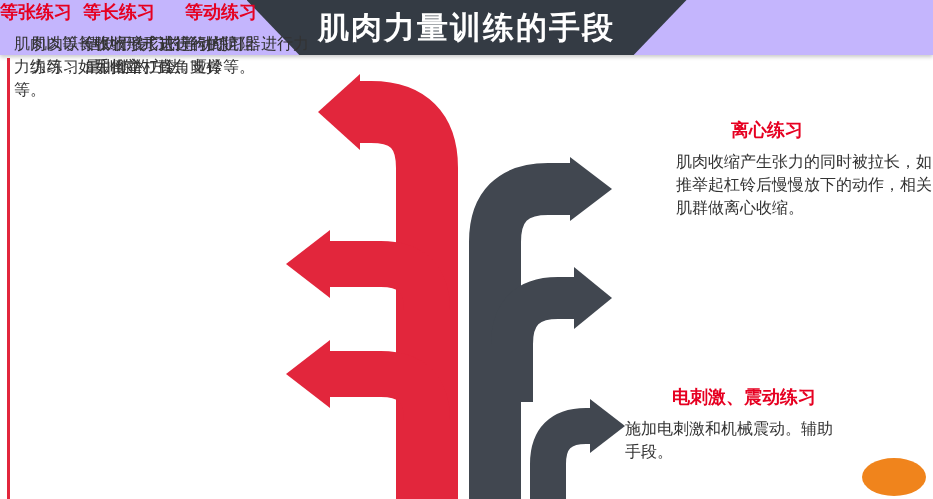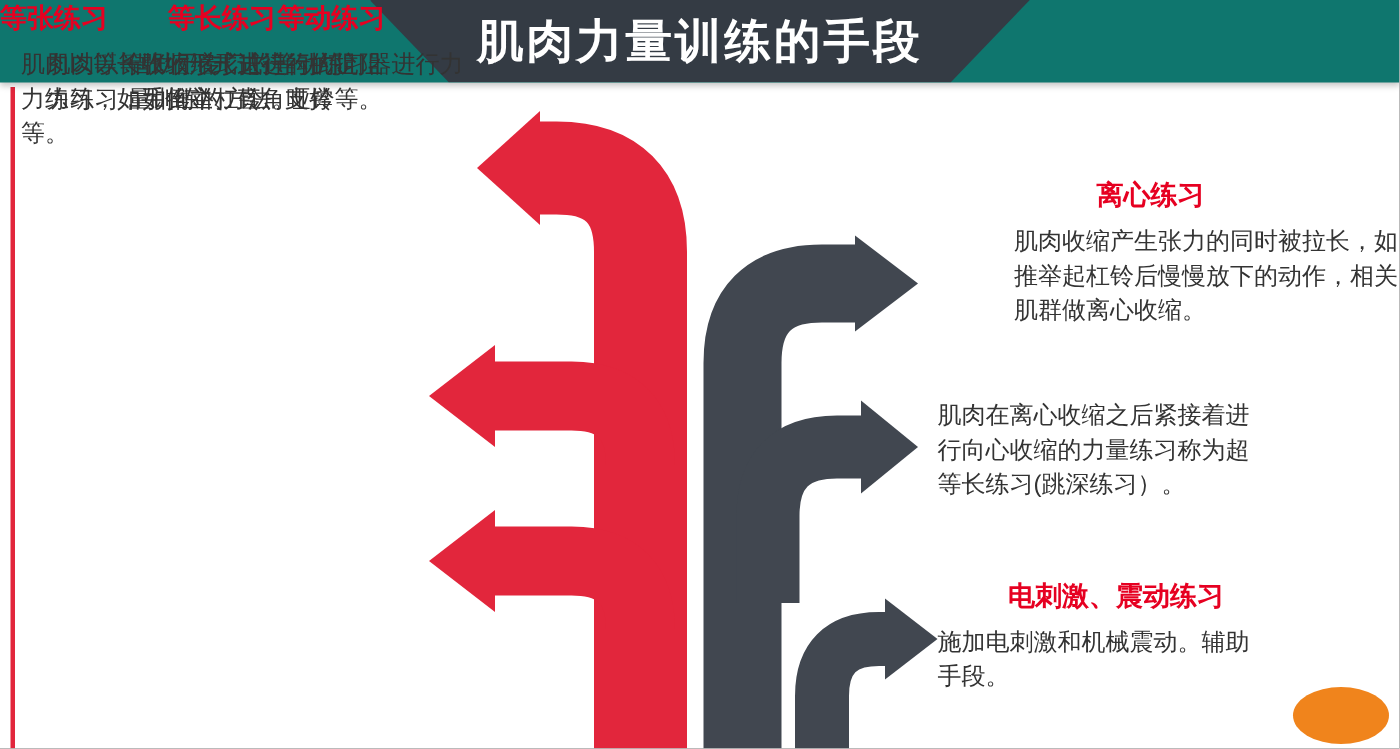--- a/index.html
+++ b/index.html
@@ -1,30 +1,30 @@
 <!DOCTYPE html>
 <html><head>
 <meta charset="utf-8">
 <style>
   * { margin:0; padding:0; box-sizing:border-box; }
   html,body { background:#888; }
   body { font-family:"Liberation Sans","DejaVu Sans",sans-serif; }
   .stage { position:relative; width:933px; height:499px; background:#ffffff; overflow:hidden; margin:0 auto; }
   .arrows { position:absolute; left:0; top:0; width:933px; height:499px; }
-  .topbar { position:absolute; top:0; left:0; width:933px; height:55px; background:#0f766e; box-shadow:0 2px 4px rgba(0,0,0,.22); }
+  .topbar { position:absolute; top:0; left:0; width:933px; height:55px; background:#c4b5fd; box-shadow:0 2px 4px rgba(0,0,0,.22); }
   .banner { position:absolute; left:50%; top:0; transform:translateX(-50%); width:440px; height:55px;
             background:#343B44; clip-path:polygon(0 0,100% 0,88% 100%,12% 100%);
             display:flex; align-items:center; justify-content:center; }
   .banner h1 { color:#ffffff; font-size:31px; font-weight:bold; letter-spacing:2px; white-space:nowrap; }
   .left-line { position:absolute; left:7px; top:58px; width:3px; height:441px; background:#E2263C; }
   .sec { position:absolute; }
   .sec h2 { font-size:18px; font-weight:bold; color:#E60021; white-space:nowrap; }
   .sec p  { font-size:16px; color:#333333; line-height:1.45; margin-top:8px; }
   .sec-l0 { left:0; top:74; }   .sec-l0 h2{} .sec-l0 p{margin-left:31px; width:234px;}
-  .sec-l1 { left:0; top:218; }  .sec-l1 h2{margin-left:112px;} .sec-l1 p{margin-left:14px;  width:236px;}
+  .sec-l1 { left:0; top:218; }  .sec-l1 h2{margin-left:83px;} .sec-l1 p{margin-left:14px;  width:236px;}
   .sec-l2 { left:0; top:352; }  .sec-l2 h2{margin-left:185px;} .sec-l2 p{margin-left:85px; width:234px;}
   .sec-r0 { left:656px; top:118px;margin-left:20px; } .sec-r0 h2{margin-left:55px;} .sec-r0 p{width:262px;}
   .sec-r1 { left:625px; top:258px; } .sec-r1 h2{margin-left:50px;} .sec-r1 p{width:216px;}
   .sec-r2 { left:625px; top:385px; } .sec-r2 h2{margin-left:47px;} .sec-r2 p{width:216px;}
   .orange-dot { position:absolute; left:862px; top:458px; width:64px; height:38px;
                 background:#F0841C; border-radius:50%; }
 </style>
 </head>
 <body>
 
@@ -73,21 +73,20 @@
     <h2>等动练习</h2>
     <p>借助于专门的等动练习器进行力量训练的方法。</p>
   </section>
 
   <section class="sec sec-r0">
     <h2>离心练习</h2>
     <p>肌肉收缩产生张力的同时被拉长，如推举起杠铃后慢慢放下的动作，相关肌群做离心收缩。</p>
   </section>
 
   <section class="sec sec-r1">
-    <p>肌肉在离心收缩之后紧接着进行向心收缩的力量练习称为超等长练习(跳深练习）。</p>
   </section>
 
   <section class="sec sec-r2">
     <h2>电刺激、震动练习</h2>
     <p>施加电刺激和机械震动。辅助手段。</p>
   </section>
 
   <div class="orange-dot"></div>
 
 </div>

